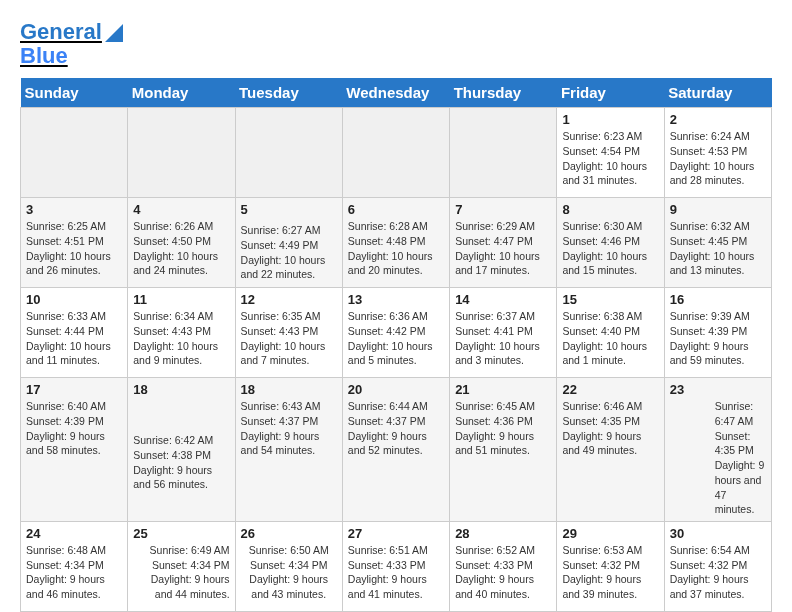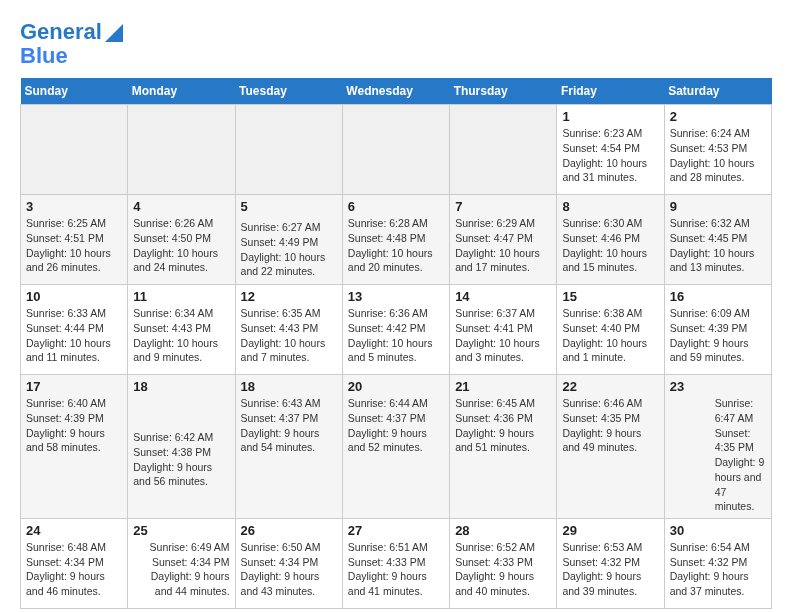--- a/index.html
+++ b/index.html
@@ -8,20 +8,21 @@
       background: #fff;
       width: 792px;
       min-height: 612px;
       padding: 20px;
     }
     .header {
       display: flex;
       justify-content: space-between;
       align-items: flex-start;
       margin-bottom: 10px;
+      text-decoration: underline;
     }
     .logo {
       display: flex;
       align-items: center;
     }
     .logo-text {
       font-size: 22px;
       font-weight: bold;
       color: #333;
       line-height: 1.1;
@@ -44,21 +45,21 @@
     table {
       width: 100%;
       border-collapse: collapse;
       font-size: 11px;
     }
     th {
       background: #2878c8;
       color: #fff;
       padding: 6px 4px;
       text-align: left;
-      font-size: 12px;
+      font-size: 15px;
       font-weight: bold;
     }
     td {
       border: 1px solid #ccc;
       vertical-align: top;
       padding: 4px 5px;
       height: 90px;
       width: 14.28%;
     }
     td.empty {
@@ -215,21 +216,21 @@
 Daylight: 10 hours and 3 minutes.</div>
         </td>
         <td>
           <span class="day-num">15</span>
           <div class="day-info" style="white-space: pre-line;">Sunrise: 6:38 AM
 Sunset: 4:40 PM
 Daylight: 10 hours and 1 minute.</div>
         </td>
         <td>
           <span class="day-num">16</span>
-          <div class="day-info" style="white-space: pre-line;">Sunrise: 6:09 AM
+          <div class="day-info" style="white-space: pre-line;">Sunrise: 9:39 AM
 Sunset: 4:39 PM
 Daylight: 9 hours and 59 minutes.</div>
         </td>
       </tr>
       <tr>
         <td>
           <span class="day-num">17</span>
           <div class="day-info" style="white-space: pre-line;">Sunrise: 6:40 AM
 Sunset: 4:39 PM
 Daylight: 9 hours and 58 minutes.</div>
@@ -279,21 +280,21 @@
 Daylight: 9 hours and 46 minutes.</div>
         </td>
         <td>
           <span class="day-num">25</span>
           <div class="day-info" style="white-space: pre-line; text-align: right;">Sunrise: 6:49 AM
 Sunset: 4:34 PM
 Daylight: 9 hours and 44 minutes.</div>
         </td>
         <td>
           <span class="day-num">26</span>
-          <div class="day-info" style="white-space: pre-line;">Sunrise: 6:50 AM
+          <div class="day-info" style="white-space: pre-line; text-align: center;">Sunrise: 6:50 AM
 Sunset: 4:34 PM
 Daylight: 9 hours and 43 minutes.</div>
         </td>
         <td>
           <span class="day-num">27</span>
           <div class="day-info" style="white-space: pre-line;">Sunrise: 6:51 AM
 Sunset: 4:33 PM
 Daylight: 9 hours and 41 minutes.</div>
         </td>
         <td>

